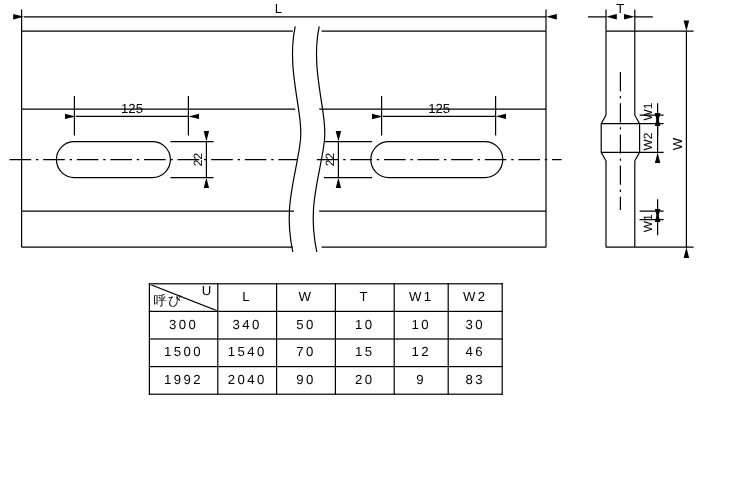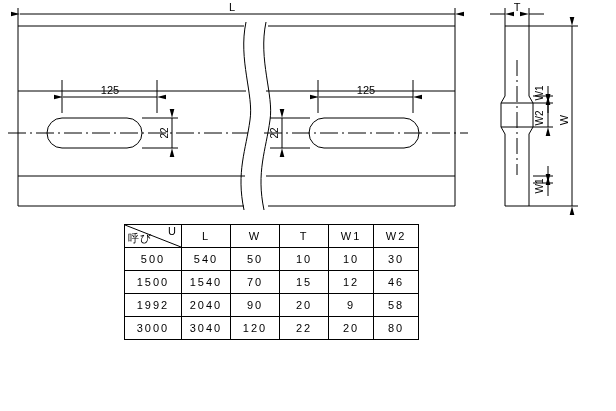--- a/index.html
+++ b/index.html
@@ -36,21 +36,21 @@
   }
   .lbl-sm {
     font-family: "Liberation Sans", sans-serif;
     font-size: 10px;
     fill: #000000;
   }
   
   #spec-table {
     position: absolute;
     left: 124px;
-    top: 224px;
+    top: 236px;
     border-collapse: collapse;
     font-size: 11px;
     font-family: "Liberation Sans", sans-serif;
     background: #ffffff;
   }
   #spec-table td, #spec-table th {
     border: 1px solid #000000;
     padding: 0;
     height: 22px;
     text-align: center;
@@ -252,47 +252,39 @@
         </th>
         <th class="col1">L</th>
         <th class="col2">W</th>
         <th class="col3">T</th>
         <th class="col4">W1</th>
         <th class="col5">W2</th>
       </tr>
     </thead>
     <tbody>
       <tr>
-        <td class="col0">500</td>
-        <td class="col1">540</td>
+        <td class="col0">300</td>
+        <td class="col1">340</td>
         <td class="col2">50</td>
         <td class="col3">10</td>
         <td class="col4">10</td>
         <td class="col5">30</td>
       </tr>
       <tr>
         <td class="col0">1500</td>
         <td class="col1">1540</td>
         <td class="col2">70</td>
         <td class="col3">15</td>
         <td class="col4">12</td>
         <td class="col5">46</td>
       </tr>
       <tr>
         <td class="col0">1992</td>
         <td class="col1">2040</td>
         <td class="col2">90</td>
         <td class="col3">20</td>
         <td class="col4">9</td>
-        <td class="col5">58</td>
-      </tr>
-      <tr>
-        <td class="col0">3000</td>
-        <td class="col1">3040</td>
-        <td class="col2">120</td>
-        <td class="col3">22</td>
-        <td class="col4">20</td>
-        <td class="col5">80</td>
+        <td class="col5">83</td>
       </tr>
     </tbody>
   </table>
 
 </div>
 
 </body></html>

